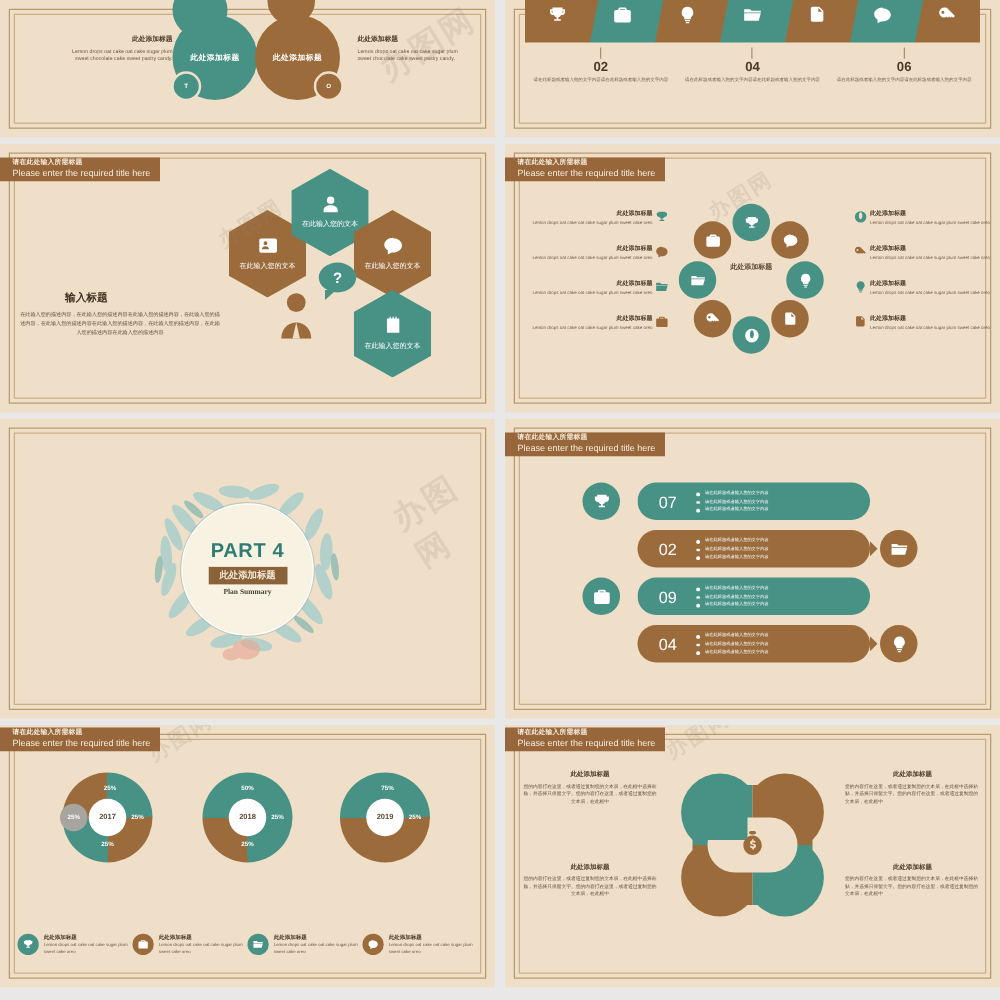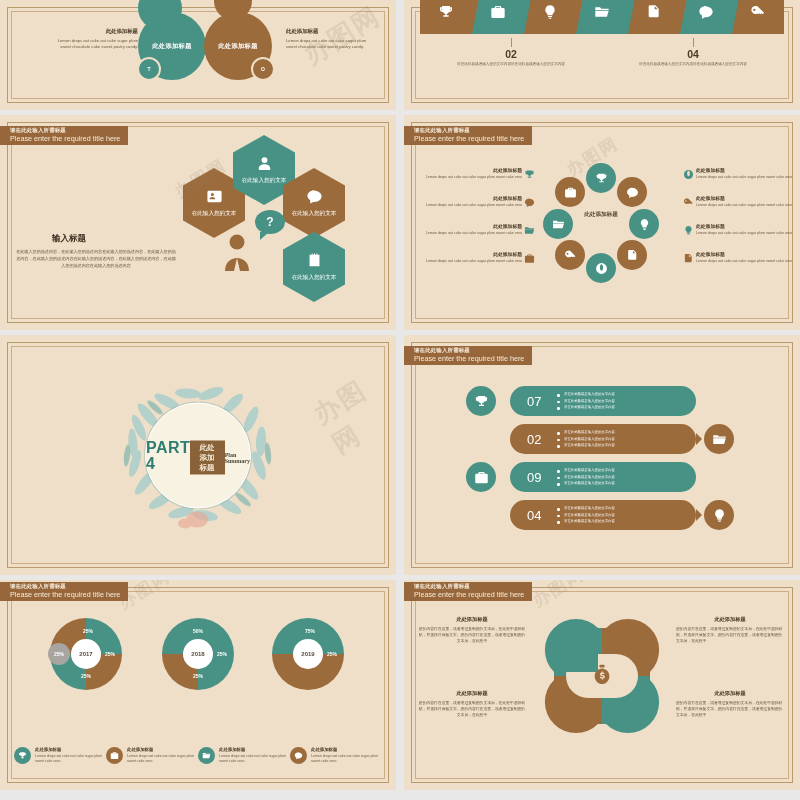--- a/index.html
+++ b/index.html
@@ -95,21 +95,21 @@
   .sideitem{position:absolute;width:104px;}
   .sideitem h5{margin:0 0 2px;font-size:4.8px;color:#4a3a27;font-weight:bold;}
   .sideitem p{margin:0;font-size:3.6px;line-height:1.55;color:#6e5a42;}
   .sideitem .ic{position:absolute;width:11px;height:11px;}
   .sideitem .ic svg{width:11px;height:11px;}
   
   .partwrap{position:absolute;left:50%;top:50%;transform:translate(-50%,-50%);width:210px;height:175px;}
   .partcircle{position:absolute;left:50%;top:50%;transform:translate(-50%,-50%);
               width:104px;height:104px;border-radius:50%;background:#f8f2e2;
               border:1.5px solid #ffffff;box-shadow:0 0 0 1px rgba(150,180,170,.5);
-              display:flex;flex-direction:row;align-items:center;justify-content:center;}
+              display:flex;flex-direction:column;align-items:center;justify-content:center;}
   .partcircle .pnum{font-size:16px;font-weight:bold;color:#2f7d72;letter-spacing:.5px;line-height:1;}
   .partcircle .pbar{margin-top:4px;background:#8a6239;color:#f4e7d2;font-size:7.5px;font-weight:bold;padding:2px 9px;}
   .partcircle .psub{margin-top:4px;font-size:6px;color:#4a4438;font-family:"Liberation Serif",serif;font-weight:bold;}
   .bar{position:relative;height:30px;border-radius:15px;display:flex;align-items:center;}
   .bar .num{font-size:13px;color:#fff;font-weight:normal;margin-left:17px;width:30px;}
   .bar ul{margin:0;padding:0;list-style:none;}
   .bar ul li{font-size:3.4px;color:#fff;line-height:1.9;position:relative;padding-left:7px;}
   .bar ul li:before{content:"";position:absolute;left:0;top:3px;width:2.5px;height:2.5px;border-radius:50%;background:#fff;}
   .bar .notchL{position:absolute;left:-6px;top:9px;width:0;height:0;
                border-top:6px solid transparent;border-bottom:6px solid transparent;}
@@ -219,20 +219,25 @@
 
     <div class="numrow">
       <div class="numcol">
         <span class="tick"></span>
         <div class="n">02</div>
         <div class="d">请在此标题或者输入您的文字内容请在此标题或者输入您的文字内容</div>
       </div>
       <div class="numcol">
         <span class="tick"></span>
         <div class="n">04</div>
+        <div class="d">请在此标题或者输入您的文字内容请在此标题或者输入您的文字内容</div>
+      </div>
+      <div class="numcol">
+        <span class="tick"></span>
+        <div class="n">06</div>
         <div class="d">请在此标题或者输入您的文字内容请在此标题或者输入您的文字内容</div>
       </div>
     </div>
   </div>
 
   <div class="gap"></div>
 
   <div class="slide s3">
     <div class="innerframe"></div>
     <div class="ribbon">

